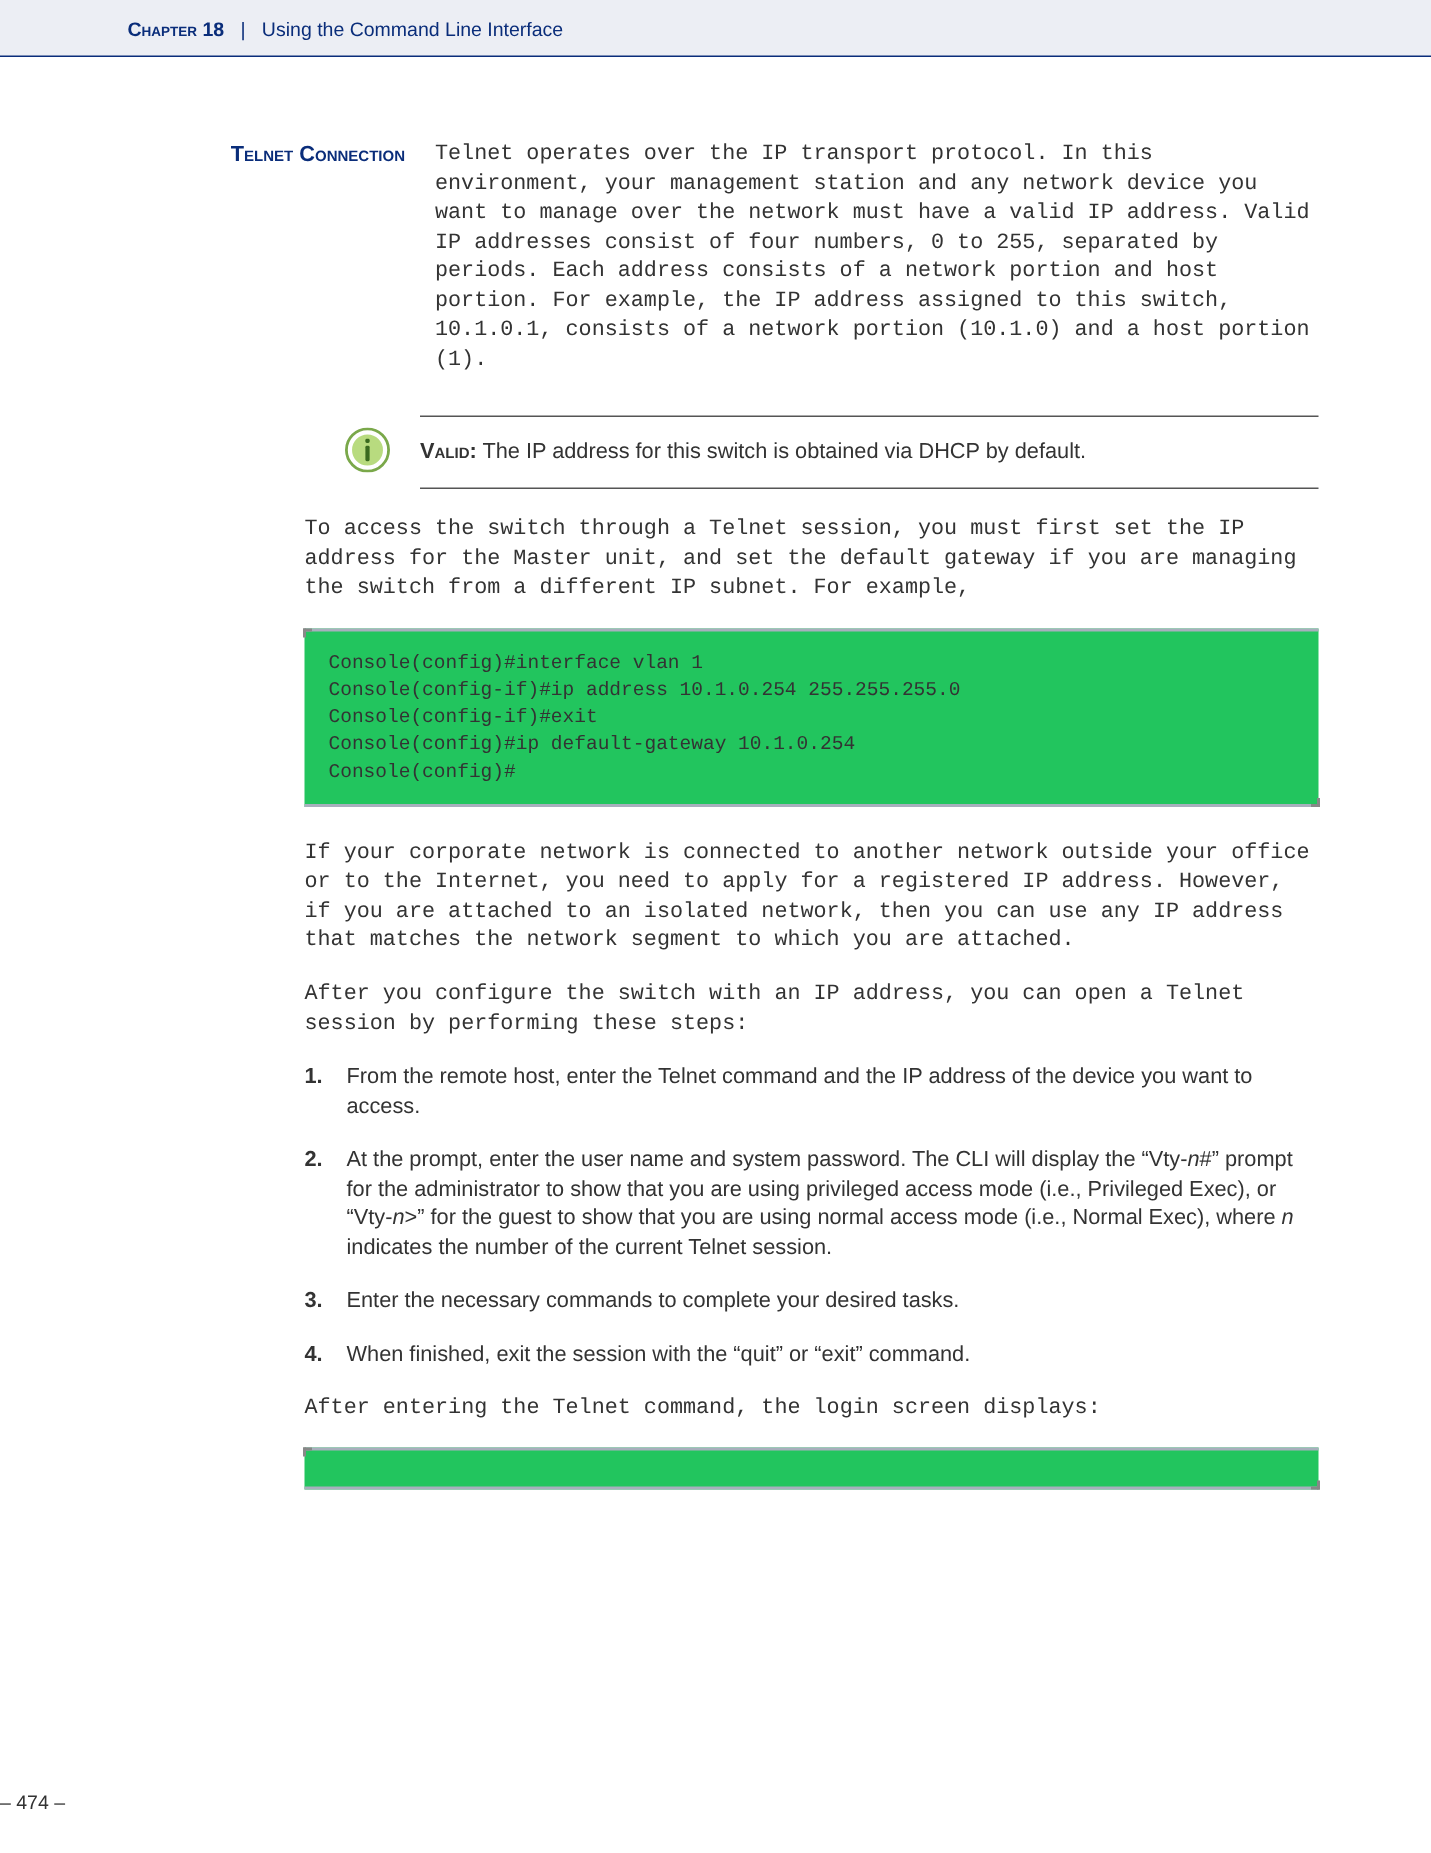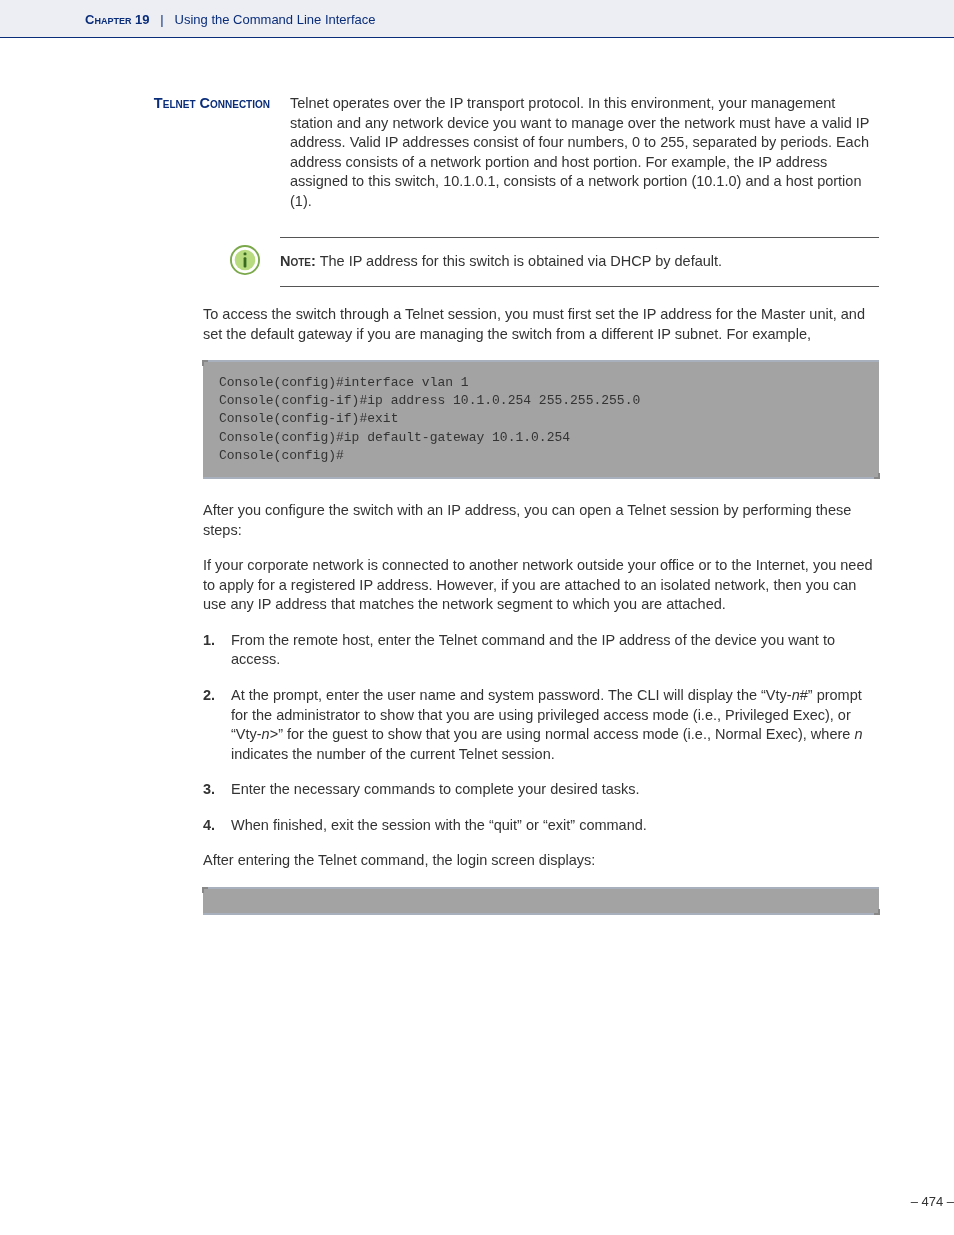--- a/index.html
+++ b/index.html
@@ -54,21 +54,21 @@
       font-weight: bold;
       font-size: 14.5px;
       text-align: right;
       padding-right: 10px;
       font-variant: small-caps;
     }
     .body-col {
       flex: 1;
       min-width: 0;
     }
-    .para { margin-bottom: 16px; }
+    .para { margin-bottom: 16px; font-family: Liberation Mono, monospace; }
     .note-block {
       margin-left: 195px;
       position: relative;
       margin-top: 10px;
       margin-bottom: 18px;
     }
     .note-rule-top, .note-rule-bottom {
       border-top: 1px solid #555;
     }
     .note-content {
@@ -81,21 +81,21 @@
       left: -50px;
       top: 8px;
       width: 30px;
       height: 30px;
     }
     .note-icon svg { width: 30px; height: 30px; }
     .indented-block { margin-left: 118px; }
     .code-block {
       border-top: 2px solid #a8afbd;
       border-bottom: 2px solid #a8afbd;
-      background: #a3a3a3;
+      background: #22c55e;
       padding: 12px 16px;
       margin: 14px 0 22px 0;
       font-family: "Courier New", Courier, monospace;
       font-size: 13px;
       line-height: 1.4;
       color: #333;
       white-space: pre;
       position: relative;
     }
     .code-corner-tl {
@@ -124,32 +124,32 @@
       font-weight: bold;
       color: #333333;
     }
     .ol-text { flex: 1; }
     .italic { font-style: italic; }
     .page-number {
       position: absolute;
       left: 0;
       right: 0;
       bottom: 26px;
-      text-align: right;
+      text-align: left;
       font-size: 13px;
       color: #333333;
     }
   </style>
 </head>
 <body>
 
 <div class="header-band">
   <div class="header-inner">
     <div class="chapter-line">
-      <span class="chapter-strong">Chapter 19</span>
+      <span class="chapter-strong">Chapter 18</span>
       <span class="chapter-sep">&nbsp;&nbsp;<span>|</span>&nbsp;&nbsp;</span>
       <span class="chapter-title">Using the Command Line Interface</span>
     </div>
   </div>
 </div>
 
 <div class="content">
 
   <div class="section-row">
     <div class="side-heading">Telnet Connection</div>
@@ -162,37 +162,37 @@
     <div class="note-icon">
       <svg viewBox="0 0 32 32">
         <circle cx="16" cy="16" r="15" fill="#ffffff" stroke="#7aa84a" stroke-width="2"></circle>
         <circle cx="16" cy="16" r="11" fill="#b8db7f"></circle>
         <rect x="14.5" y="8" width="3" height="3" rx="1" fill="#3a6a1f"></rect>
         <rect x="14.5" y="13" width="3" height="11" rx="1" fill="#3a6a1f"></rect>
       </svg>
     </div>
     <div class="note-rule-top"></div>
     <div class="note-content">
-      <span class="note-label">Note:</span><span> The IP address for this switch is obtained via DHCP by default.</span>
+      <span class="note-label">Valid:</span><span> The IP address for this switch is obtained via DHCP by default.</span>
     </div>
     <div class="note-rule-bottom"></div>
   </div>
 
   <div class="indented-block">
     <div class="para">To access the switch through a Telnet session, you must first set the IP address for the Master unit, and set the default gateway if you are managing the switch from a different IP subnet. For example,</div>
 
     <div class="code-block"><div class="code-corner-tl"></div><div class="code-corner-br"></div><span>Console(config)#interface vlan 1
 Console(config-if)#ip address 10.1.0.254 255.255.255.0
 Console(config-if)#exit
 Console(config)#ip default-gateway 10.1.0.254
 Console(config)#</span></div>
 
+    <div class="para">If your corporate network is connected to another network outside your office or to the Internet, you need to apply for a registered IP address. However, if you are attached to an isolated network, then you can use any IP address that matches the network segment to which you are attached.</div>
+
     <div class="para">After you configure the switch with an IP address, you can open a Telnet session by performing these steps:</div>
-
-    <div class="para">If your corporate network is connected to another network outside your office or to the Internet, you need to apply for a registered IP address. However, if you are attached to an isolated network, then you can use any IP address that matches the network segment to which you are attached.</div>
 
     <div class="ol-list">
       <div class="ol-item">
         <div class="ol-num">1.</div>
         <div class="ol-text">From the remote host, enter the Telnet command and the IP address of the device you want to access.</div>
       </div>
       <div class="ol-item">
         <div class="ol-num">2.</div>
         <div class="ol-text"><span>At the prompt, enter the user name and system password. The CLI will display the “Vty-</span><span class="italic">n</span><span>#” prompt for the administrator to show that you are using privileged access mode (i.e., Privileged Exec), or “Vty-</span><span class="italic">n</span><span>&gt;” for the guest to show that you are using normal access mode (i.e., Normal Exec), where </span><span class="italic">n</span><span> indicates the number of the current Telnet session.</span></div>
       </div>

